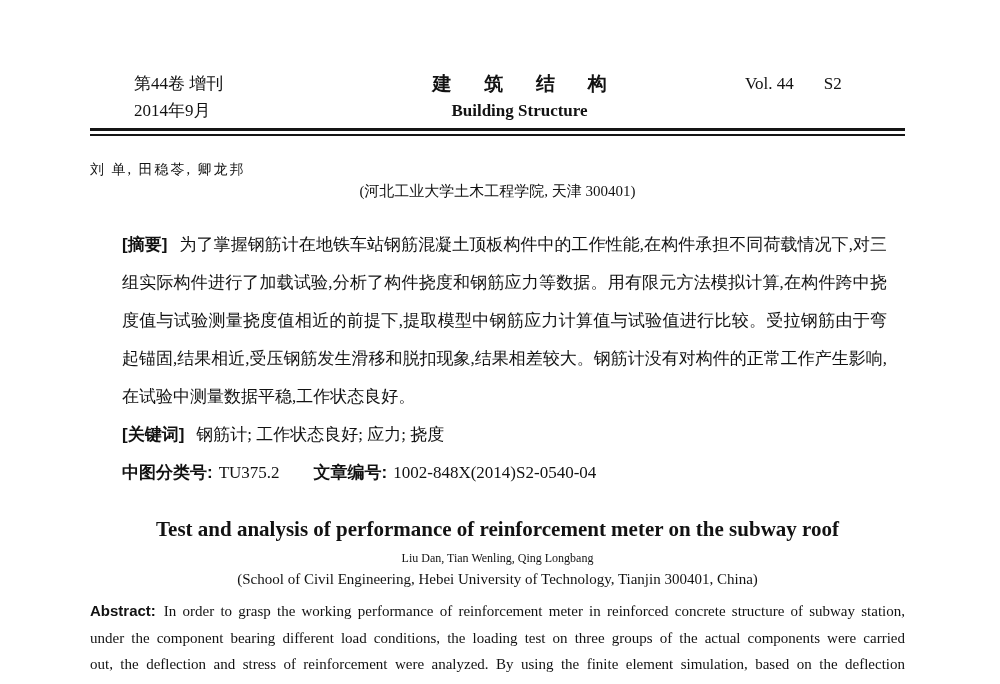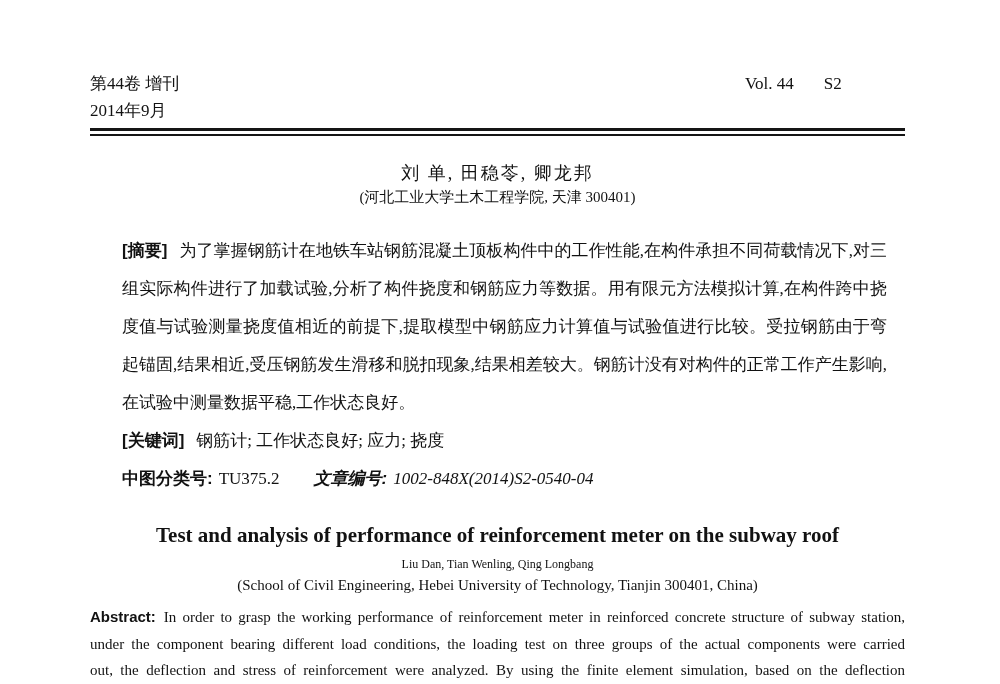--- a/index.html
+++ b/index.html
@@ -8,21 +8,21 @@
     background: #ffffff;
     color: #121212;
     font-family: "Liberation Serif", "DejaVu Serif", serif;
     overflow: hidden;
   }
   .page { padding: 70px 95px 0 90px; }
 
   
   .jheader {
     display: flex; justify-content: space-between; align-items: flex-start;
-    font-size: 17px; line-height: 27px;
+    font-size: 17px; line-height: 27px; margin-left: 44px;
   }
   .jheader .col-left  { text-align: left;  min-width: 160px; }
   .jheader .col-center{ text-align: center; flex: 1; }
   .jheader .col-right { text-align: left; min-width: 160px; }
   .jname-cn { font-weight: bold; font-size: 19px; letter-spacing: 14px; text-indent: 14px; }
   .jname-en { font-weight: bold; font-size: 17px; }
   .vol-issue-gap { display: inline-block; margin-left: 30px; }
 
   .rule {
     margin-top: 4px;
@@ -30,35 +30,35 @@
     border-bottom: 2px solid #151515;
     height: 3px;
   }
 
   
   .title-cn {
     margin-top: 36px; text-align: center;
     font-size: 30px; font-weight: bold; letter-spacing: 3px;
     font-family: "Liberation Sans", "DejaVu Sans", sans-serif;
   }
-  .authors-cn { margin-top: 25px; text-align: center; font-size: 18px; letter-spacing: 2px; }
+  .authors-cn { margin-top: 25px; font-size: 14px; letter-spacing: 2px; }
   .affil-cn   { margin-top: 3px; text-align: center; font-size: 15px; }
 
   
   .cn-block {
     margin: 25px 18px 0 32px;
     font-size: 17px; line-height: 38px;
     text-align: justify;
   }
   .cn-block p { margin: 0; }
   .lbl { font-weight: bold; font-family: "Liberation Sans", "DejaVu Sans", sans-serif; }
   .lbl-gap { margin-right: 12px; }
   .meta-line { display: flex; flex-wrap: wrap; }
   .meta-pair { margin-right: 34px; white-space: nowrap; }
-  .meta-pair:last-child { margin-right: 0; font-style: italic; }
+  .meta-pair:last-child { margin-right: 0; }
   .meta-pair .lbl { margin-right: 6px; }
 
   
   .title-en  { margin-top: 25px; text-align: center; font-weight: bold; font-size: 21px; }
   .authors-en{ margin-top: 9px;  text-align: center; font-size: 12px; }
   .affil-en  { margin-top: 5px;  text-align: center; font-size: 15px; }
   .abstract-en {
     margin-top: 10px;
     font-size: 15px; line-height: 26.5px;
     text-align: justify; word-spacing: 2px;
@@ -67,20 +67,24 @@
 </style>
 </head>
 <body>
 
 <div class="page">
 
   <div class="jheader">
     <div class="col-left">
       <div>第44卷 增刊</div>
       <div>2014年9月</div>
+    </div>
+    <div class="col-center">
+      <div class="jname-cn">建 筑 结 构</div>
+      <div class="jname-en">Building Structure</div>
     </div>
     <div class="col-right">
       <div><span>Vol. 44</span><span class="vol-issue-gap">S2</span></div>
     </div>
   </div>
 
   <div class="rule"></div>
 
   <div class="authors-cn">刘 单, 田稳苓, 卿龙邦</div>
   <div class="affil-cn">(河北工业大学土木工程学院, 天津 300401)</div>

